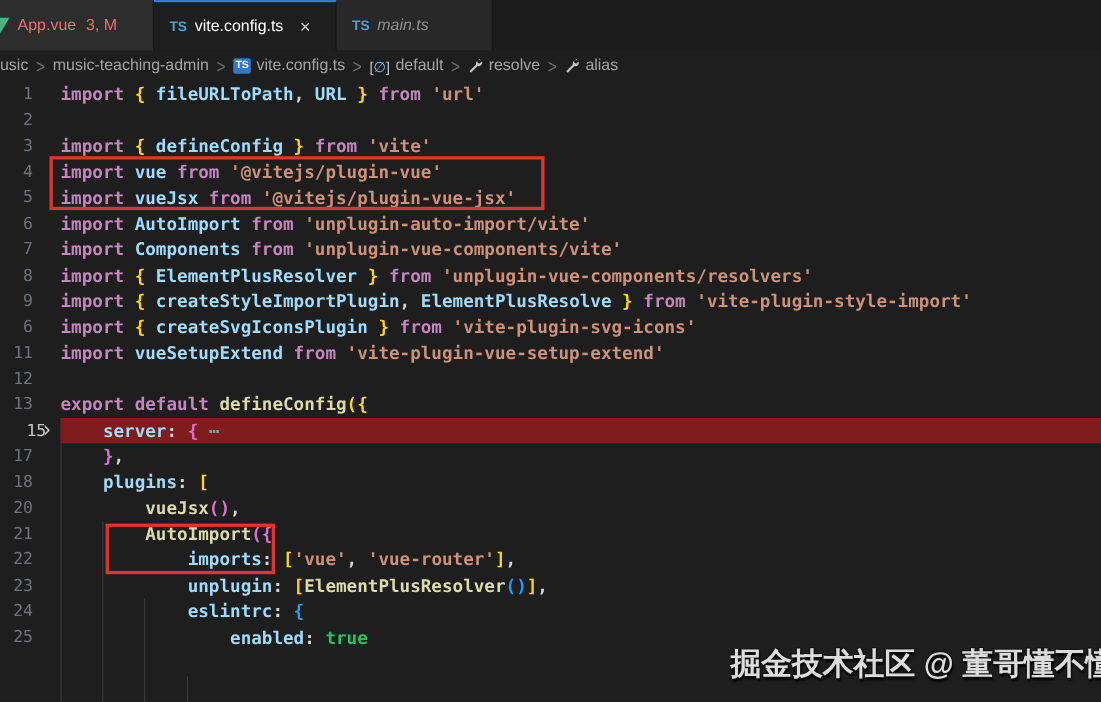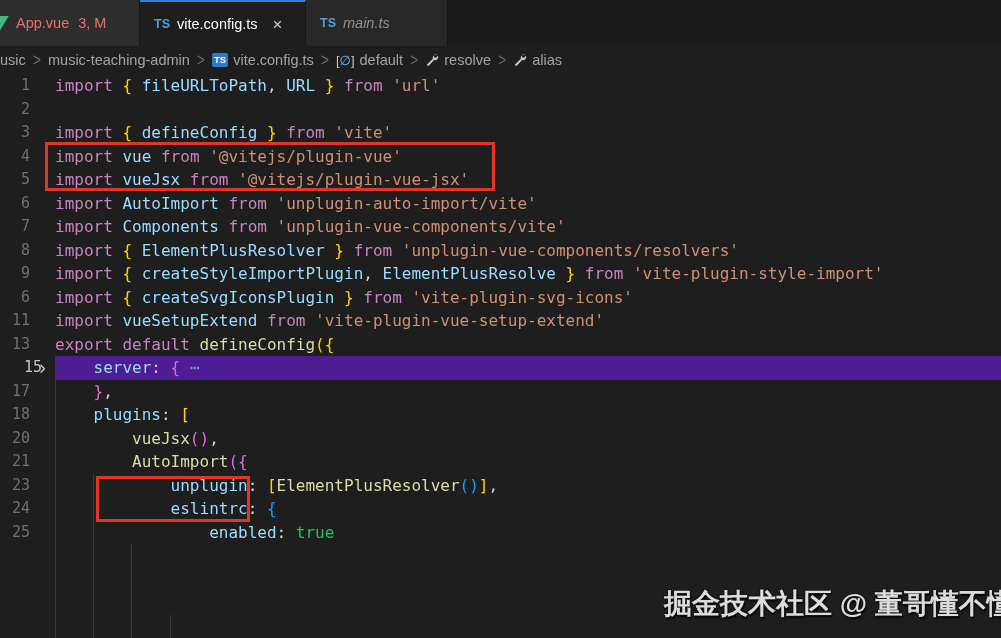--- a/index.html
+++ b/index.html
@@ -38,22 +38,22 @@
 
   
   .editor { position:absolute; left:0; top:74px; width:1001px; height:564px;
             font-family:"DejaVu Sans Mono","Liberation Mono",monospace;
             font-size:16px; }
   .code-row { display:flex; height:23.5px; line-height:23.5px; position:relative; }
   .gut { width:30px; text-align:right; color:#6e7177; flex:none; font-size:15px; }
   .gut.hl { color:#c6c6c6;padding-left:24px; }
   .foldcol { width:25px; flex:none; text-align:center; color:#c5c5c5; }
   .fold-chev { font-size:19px; line-height:22px; display:inline-block; transform:scaleY(1.1); }
-  .ctext { flex:1; white-space:pre; color:#d4d4d4; }
-  .ctext.hl { background:#4c1d95; }
+  .ctext { flex:1; white-space:pre; color:#d4d4d4;font-weight:bold; }
+  .ctext.hl { background:#7f1d1d; }
   .tk-kw{color:#c586c0} .tk-id{color:#9cdcfe} .tk-fn{color:#dcdcaa}
   .tk-str{color:#ce9178} .tk-b1{color:#ffd700} .tk-b2{color:#da70d6}
   .tk-b3{color:#179fff} .tk-pu{color:#d4d4d4} .tk-com{color:#6a9955}
   .tk-bool{color:#22c55e} .tk-fold{color:#8a99a8} .tk-pl{color:#d4d4d4}
   .iguide { position:absolute; width:1px; background:#3b3b3b; }
 
   
   .redbox { position:absolute; border:3px solid #e0352b; pointer-events:none; }
   .watermark { position:absolute; left:664px; top:585px; width:330px;
                font-size:28px; font-weight:bold; color:#dcdcdc; white-space:nowrap;
@@ -171,20 +171,25 @@
           <span class="gut">6</span>
           <span class="foldcol"></span>
           <span class="ctext"><span class="tk-kw">import </span><span class="tk-b1">{ </span><span class="tk-id">createSvgIconsPlugin</span><span class="tk-b1"> }</span><span class="tk-kw"> from </span><span class="tk-str">'vite-plugin-svg-icons'</span></span>
         </div>
         <div class="code-row">
           <span class="gut">11</span>
           <span class="foldcol"></span>
           <span class="ctext"><span class="tk-kw">import </span><span class="tk-id">vueSetupExtend</span><span class="tk-kw"> from </span><span class="tk-str">'vite-plugin-vue-setup-extend'</span></span>
         </div>
         <div class="code-row">
+          <span class="gut">12</span>
+          <span class="foldcol"></span>
+          <span class="ctext"></span>
+        </div>
+        <div class="code-row">
           <span class="gut">13</span>
           <span class="foldcol"></span>
           <span class="ctext"><span class="tk-kw">export default </span><span class="tk-fn">defineConfig</span><span class="tk-b1">({</span></span>
         </div>
         <div class="code-row">
           <span class="gut hl">15</span>
           <span class="foldcol"><span class="fold-chev">›</span></span>
           <span class="ctext hl"><span class="tk-pl">    </span><span class="tk-id">server</span><span class="tk-pu">: </span><span class="tk-b2">{</span><span class="tk-fold"> ⋯</span></span>
         </div>
         <div class="code-row">
@@ -201,20 +206,25 @@
           <span class="gut">20</span>
           <span class="foldcol"></span>
           <span class="ctext"><span class="tk-pl">        </span><span class="tk-fn">vueJsx</span><span class="tk-b2">()</span><span class="tk-pu">,</span></span>
         </div>
         <div class="code-row">
           <span class="gut">21</span>
           <span class="foldcol"></span>
           <span class="ctext"><span class="tk-pl">        </span><span class="tk-fn">AutoImport</span><span class="tk-b2">({</span></span>
         </div>
         <div class="code-row">
+          <span class="gut">22</span>
+          <span class="foldcol"></span>
+          <span class="ctext"><span class="tk-pl">            </span><span class="tk-id">imports</span><span class="tk-pu">: </span><span class="tk-b1">[</span><span class="tk-str">'vue'</span><span class="tk-pu">, </span><span class="tk-str">'vue-router'</span><span class="tk-b1">]</span><span class="tk-pu">,</span></span>
+        </div>
+        <div class="code-row">
           <span class="gut">23</span>
           <span class="foldcol"></span>
           <span class="ctext"><span class="tk-pl">            </span><span class="tk-id">unplugin</span><span class="tk-pu">: </span><span class="tk-b1">[</span><span class="tk-fn">ElementPlusResolver</span><span class="tk-b3">()</span><span class="tk-b1">]</span><span class="tk-pu">,</span></span>
         </div>
         <div class="code-row">
           <span class="gut">24</span>
           <span class="foldcol"></span>
           <span class="ctext"><span class="tk-pl">            </span><span class="tk-id">eslintrc</span><span class="tk-pu">: </span><span class="tk-b3">{</span></span>
         </div>
         <div class="code-row">

